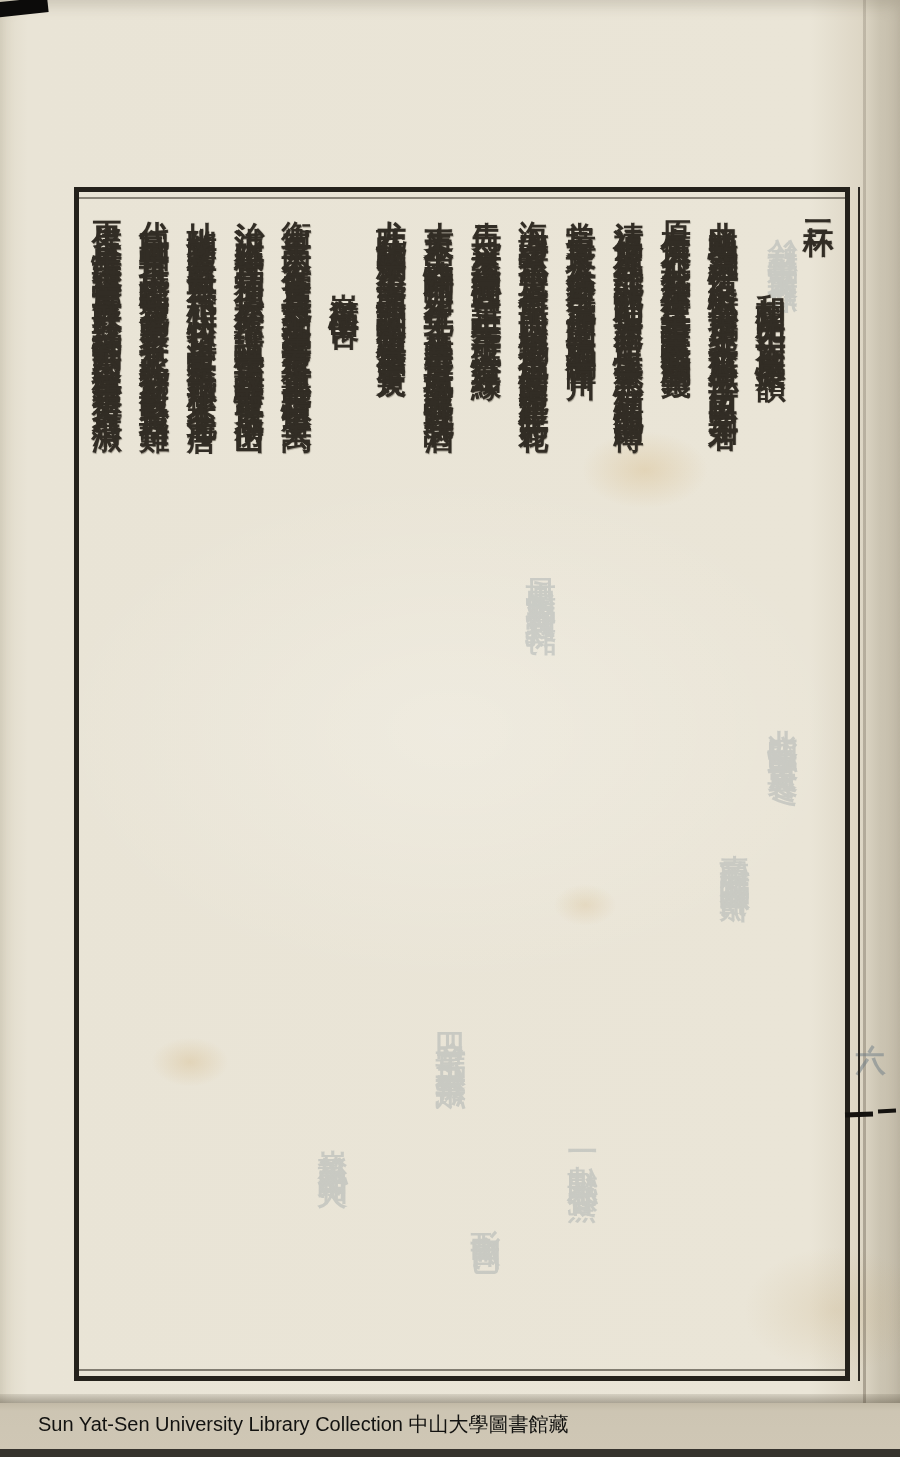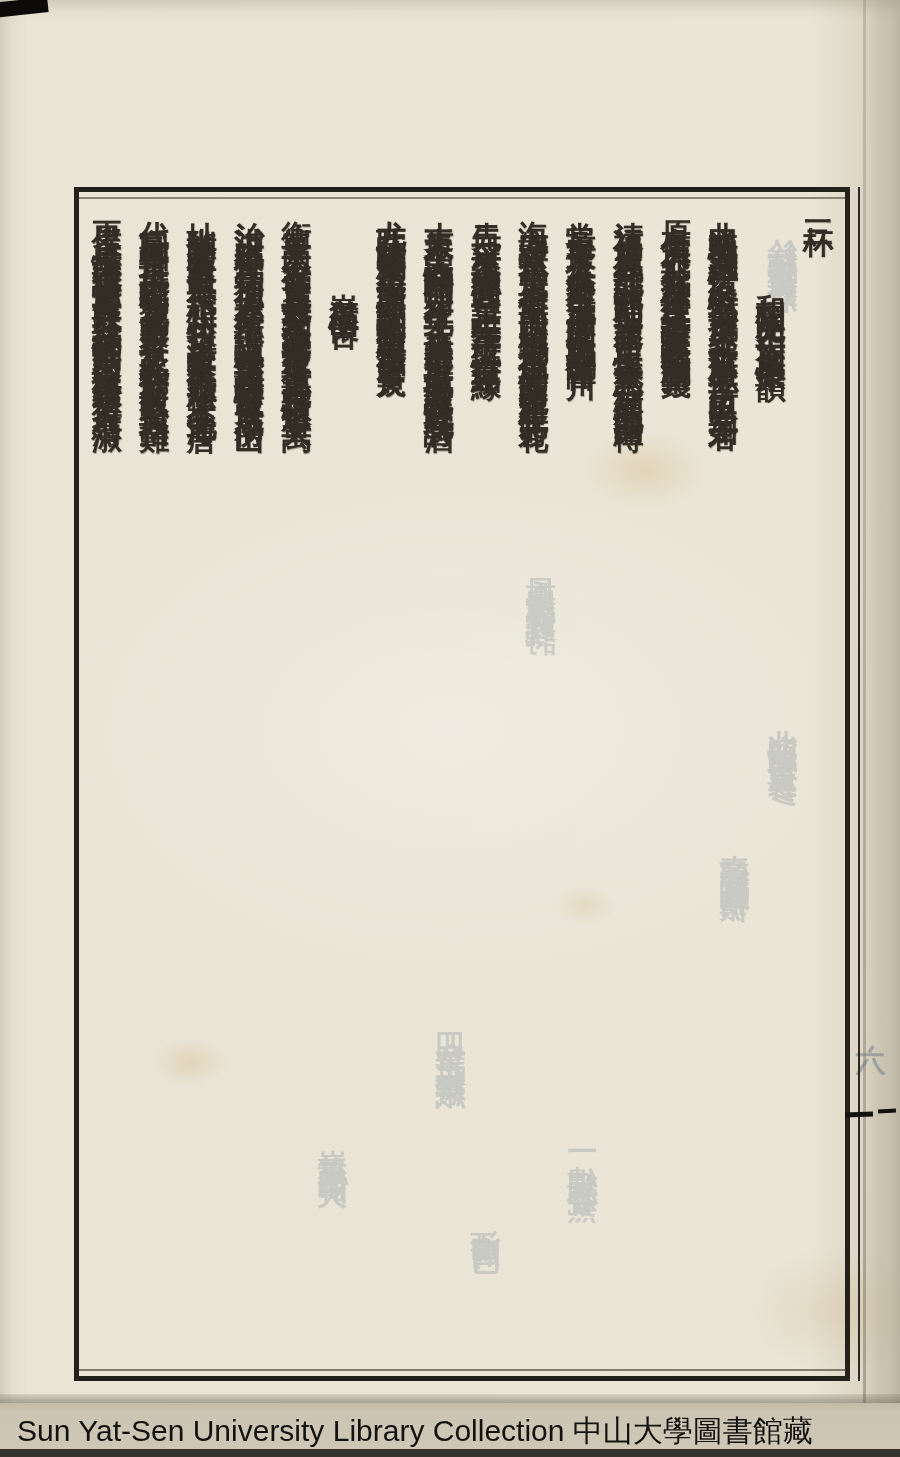--- a/index.html
+++ b/index.html
@@ -55,22 +55,22 @@
   }
   .edge-dash1{position:absolute;left:845px;top:1112px;width:28px;height:5px;background:#14120f;transform:rotate(-2deg);}
   .edge-dash2{position:absolute;left:878px;top:1109px;width:18px;height:4px;background:#14120f;transform:rotate(-3deg);}
   .crease{position:absolute;left:863px;top:0;width:3px;height:1457px;background:linear-gradient(180deg,rgba(110,100,85,.25),rgba(110,100,85,.45));}
   
   .caption-band{
     position:absolute;left:0;top:1403px;width:900px;height:46px;
     background:linear-gradient(180deg,#c2b9a6 0px,#cdc5b3 8px,#cfc7b5 100%);
   }
   .caption-text{
-    position:absolute;left:17px;top:8px;
-    font-family:"Liberation Sans",sans-serif;font-size:30px;color:#121210;
+    position:absolute;left:38px;top:8px;
+    font-family:"Liberation Sans",sans-serif;font-size:20px;color:#121210;
     white-space:nowrap;
   }
   .bottom-strip{position:absolute;left:0;top:1449px;width:900px;height:8px;background:#36342e;}
   .page-bottom-shadow{position:absolute;left:0;top:1394px;width:900px;height:9px;background:linear-gradient(180deg,rgba(100,92,75,.15),rgba(90,82,66,.45));}
 </style>
 </head>
 <body>
 
 <div class="paper"></div>
 <div class="crease"></div>

